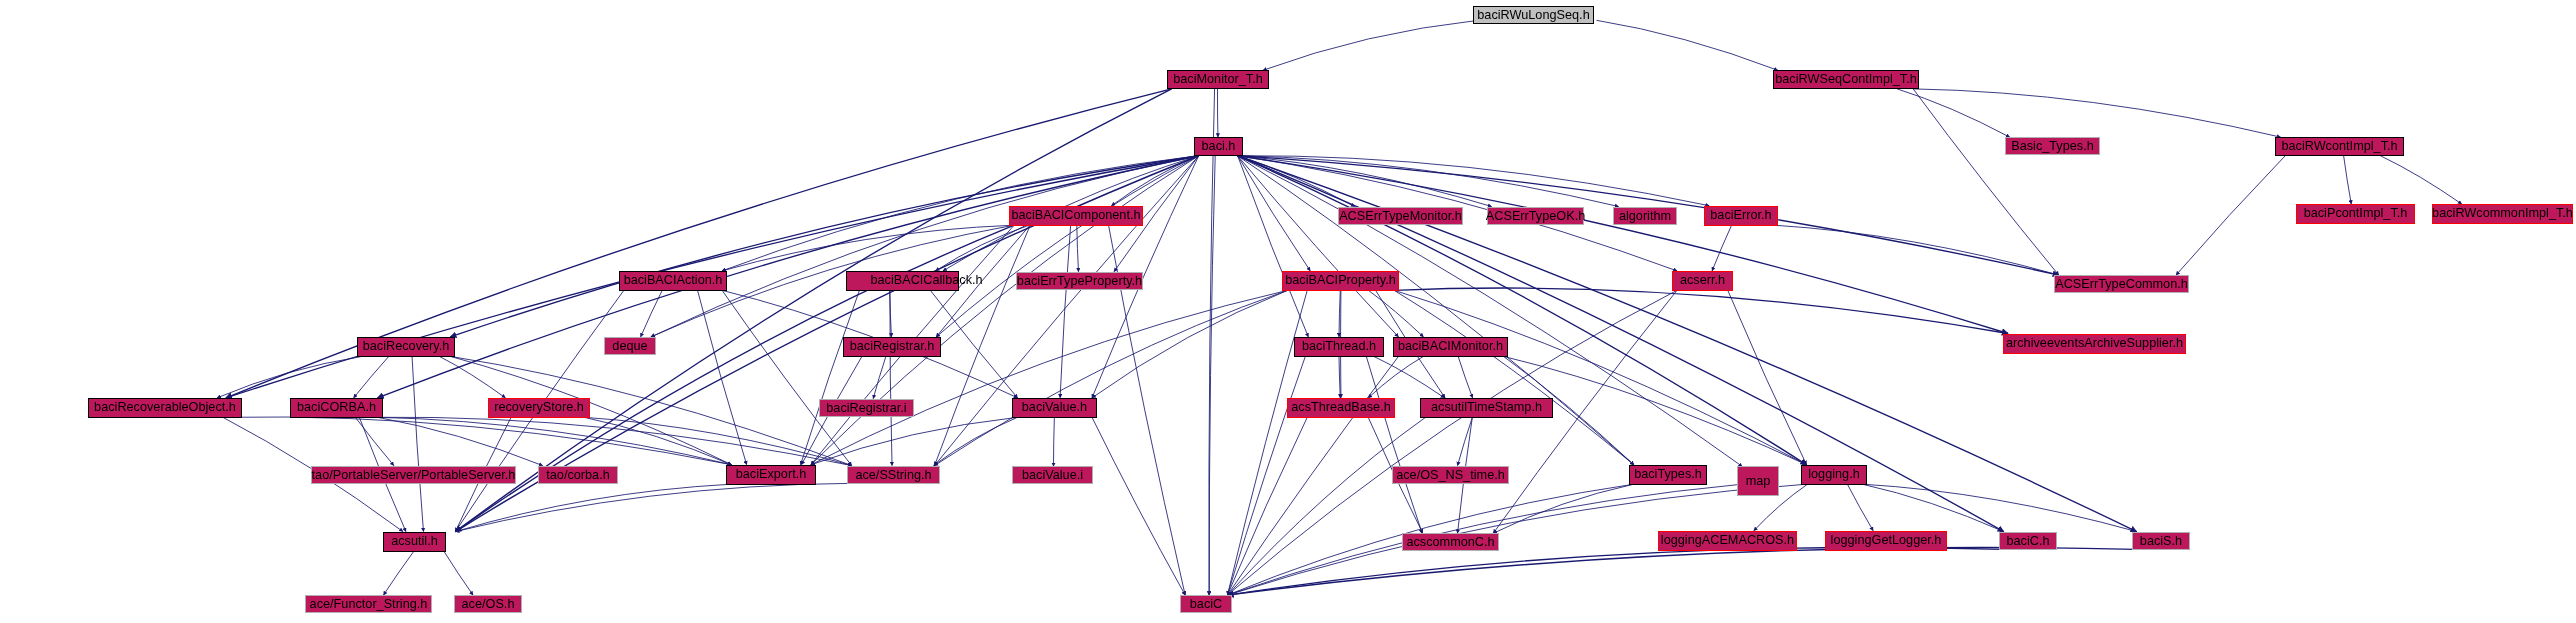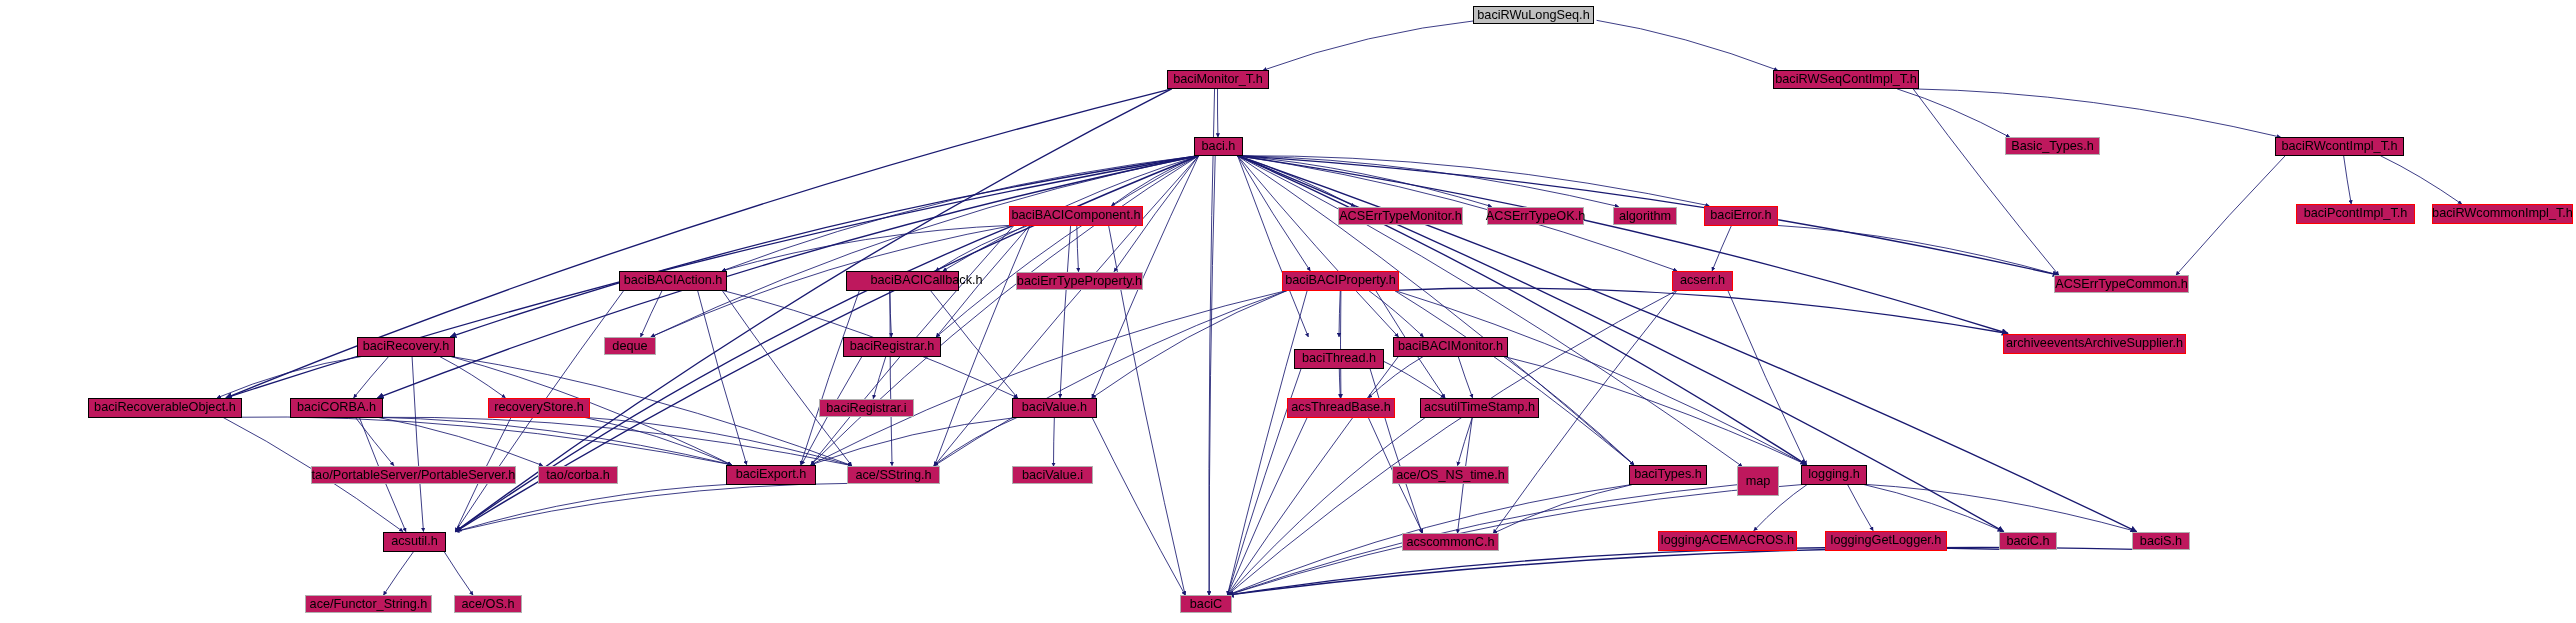--- a/index.html
+++ b/index.html
@@ -166,30 +166,30 @@
       <div class="node gray" style="left: 1613px; top: 207px; width: 64px; height: 18px;">algorithm</div>
       <div class="node red" style="left: 1704px; top: 206px; width: 74px; height: 19.5px;">baciError.h</div>
       <div class="node black" style="left: 619px; top: 271px; width: 108px; height: 19.5px;">baciBACIAction.h</div>
       <div class="node black" style="left: 846px; top: 271px; width: 113px; height: 19.5px; padding-left: 48px;">baciBACICallback.h</div>
       <div class="node gray" style="left: 1016px; top: 272px; width: 127px; height: 18px;">baciErrTypeProperty.h</div>
       <div class="node red" style="left: 1282px; top: 271px; width: 117px; height: 19.5px;">baciBACIProperty.h</div>
       <div class="node red" style="left: 1672px; top: 271px; width: 61px; height: 19.5px;">acserr.h</div>
       <div class="node gray" style="left: 2054px; top: 275px; width: 135px; height: 18px;">ACSErrTypeCommon.h</div>
       <div class="node gray" style="left: 604px; top: 337px; width: 52px; height: 18px;">deque</div>
       <div class="node black" style="left: 843px; top: 337px; width: 98px; height: 19.5px;">baciRegistrar.h</div>
-      <div class="node black" style="left: 1294px; top: 337px; width: 90px; height: 19.5px; margin-top: 12px;">baciThread.h</div>
+      <div class="node black" style="left: 1294px; top: 337px; width: 90px; height: 19.5px;">baciThread.h</div>
       <div class="node black" style="left: 1393px; top: 337px; width: 115px; height: 19.5px;">baciBACIMonitor.h</div>
       <div class="node red" style="left: 2003px; top: 334px; width: 183px; height: 19.5px;">archiveeventsArchiveSupplier.h</div>
       <div class="node black" style="left: 357px; top: 337px; width: 98px; height: 19.5px;">baciRecovery.h</div>
       <div class="node black" style="left: 77px; top: 398px; width: 154px; height: 19.5px; margin-left: 11px;">baciRecoverableObject.h</div>
       <div class="node black" style="left: 290px; top: 398px; width: 93px; height: 19.5px;">baciCORBA.h</div>
       <div class="node red" style="left: 488px; top: 398px; width: 102px; height: 19.5px;">recoveryStore.h</div>
       <div class="node black" style="left: 1012px; top: 398px; width: 85px; height: 19.5px;">baciValue.h</div>
       <div class="node red" style="left: 1287px; top: 398px; width: 108px; height: 19.5px;">acsThreadBase.h</div>
-      <div class="node black" style="left: 1420px; top: 398px; width: 119px; height: 19.5px;">acsutilTimeStamp.h</div>
+      <div class="node black" style="left: 1420px; top: 398px; width: 133px; height: 19.5px;">acsutilTimeStamp.h</div>
       <div class="node gray" style="left: 819px; top: 399px; width: 95px; height: 18px;">baciRegistrar.i</div>
       <div class="node gray" style="left: 311px; top: 466px; width: 205px; height: 18px;">tao/PortableServer/PortableServer.h</div>
       <div class="node gray" style="left: 538px; top: 466px; width: 80px; height: 18px;">tao/corba.h</div>
       <div class="node black" style="left: 726px; top: 465px; width: 90px; height: 19.5px;">baciExport.h</div>
       <div class="node gray" style="left: 847px; top: 466px; width: 93px; height: 18px;">ace/SString.h</div>
       <div class="node gray" style="left: 1012px; top: 466px; width: 81px; height: 18px;">baciValue.i</div>
       <div class="node gray" style="left: 1392px; top: 466px; width: 117px; height: 18px;">ace/OS_NS_time.h</div>
       <div class="node black" style="left: 1629px; top: 465px; width: 78px; height: 19.5px;">baciTypes.h</div>
       <div class="node gray" style="left: 1737px; top: 466px; width: 42px; height: 30px;">map</div>
       <div class="node black" style="left: 1801px; top: 465px; width: 66px; height: 19.5px;">logging.h</div>

